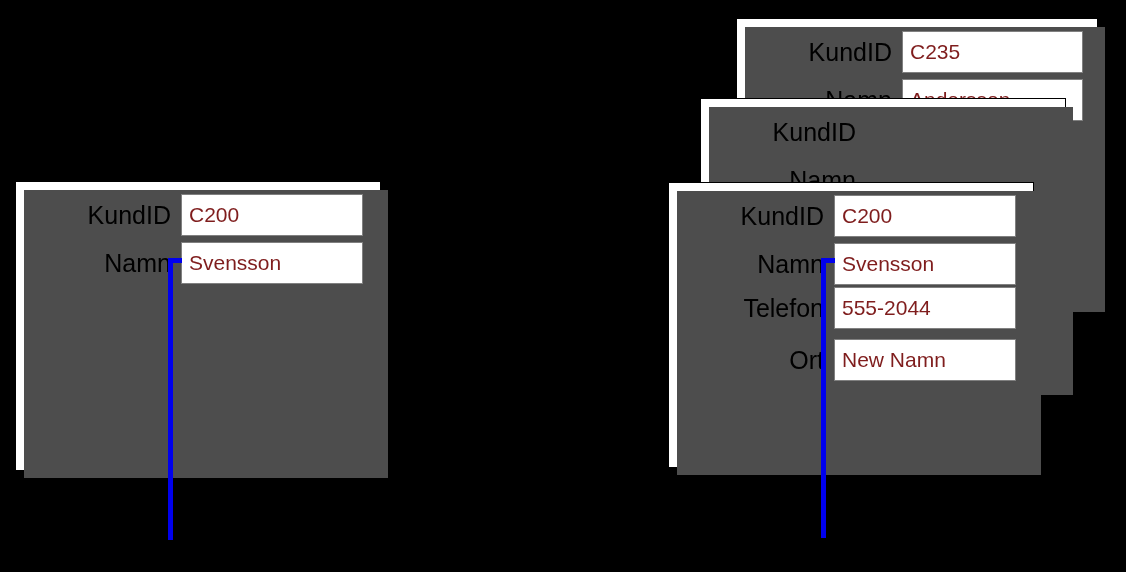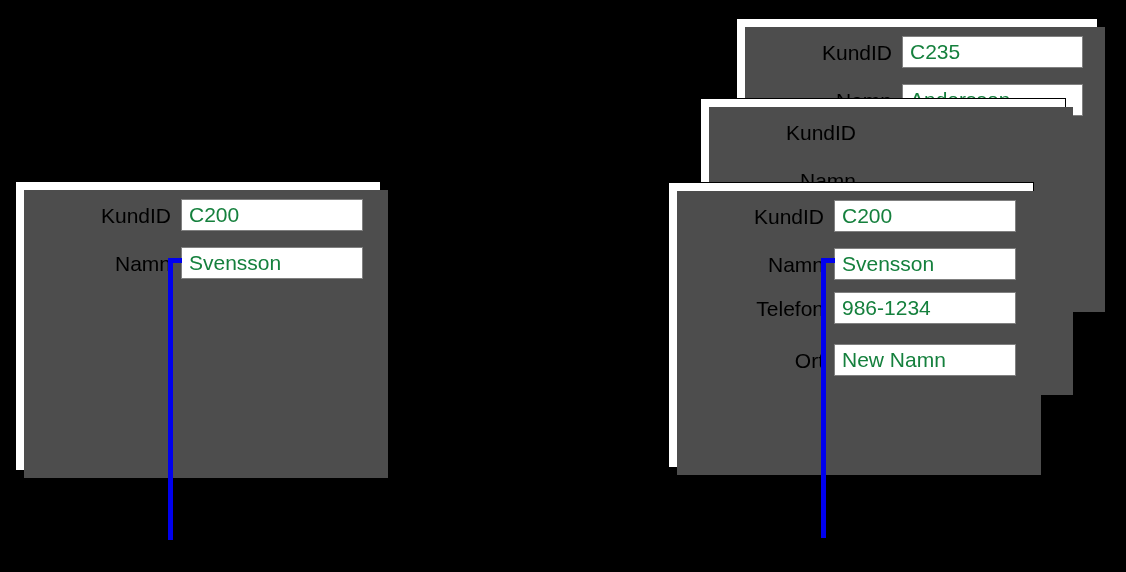--- a/index.html
+++ b/index.html
@@ -53,38 +53,38 @@
     display: flex;
     align-items: center;
     position: absolute;
     left: 0;
     width: 100%;
     height: 34px;
   }
 
   .field-label {
     text-align: right;
-    font-size: 21px;
+    font-size: 25px;
     color: #000000;
     line-height: 1;
     white-space: nowrap;
     padding-right: 10px;
     box-sizing: border-box;
   }
 
   .field-box {
     border: 1px solid #808080;
     background: #ffffff;
     box-sizing: border-box;
-    height: 32px;
+    height: 42px;
     display: flex;
     align-items: center;
     padding-left: 7px;
     font-size: 21px;
-    color: #15803d;
+    color: #7f1d1d;
     white-space: nowrap;
     overflow: hidden;
   }
 
   
   .connector {
     position: absolute;
     z-index: 40;
   }
   .connector .vline {
@@ -166,21 +166,21 @@
         <div class="field-box" style="width:182px;">C200</div>
       </div>
 
       <div class="row" style="top:64px;">
         <div class="field-label" style="width:165px;">Namn</div>
         <div class="field-box" style="width:182px;">Svensson</div>
       </div>
 
       <div class="row" style="top:108px;">
         <div class="field-label" style="width:165px;">Telefon</div>
-        <div class="field-box" style="width:182px;">986-1234</div>
+        <div class="field-box" style="width:182px;">555-2044</div>
       </div>
 
       <div class="row" style="top:160px;">
         <div class="field-label" style="width:165px;">Ort</div>
         <div class="field-box" style="width:182px;">New Namn</div>
       </div>
 
     </div>
   </div>
 

